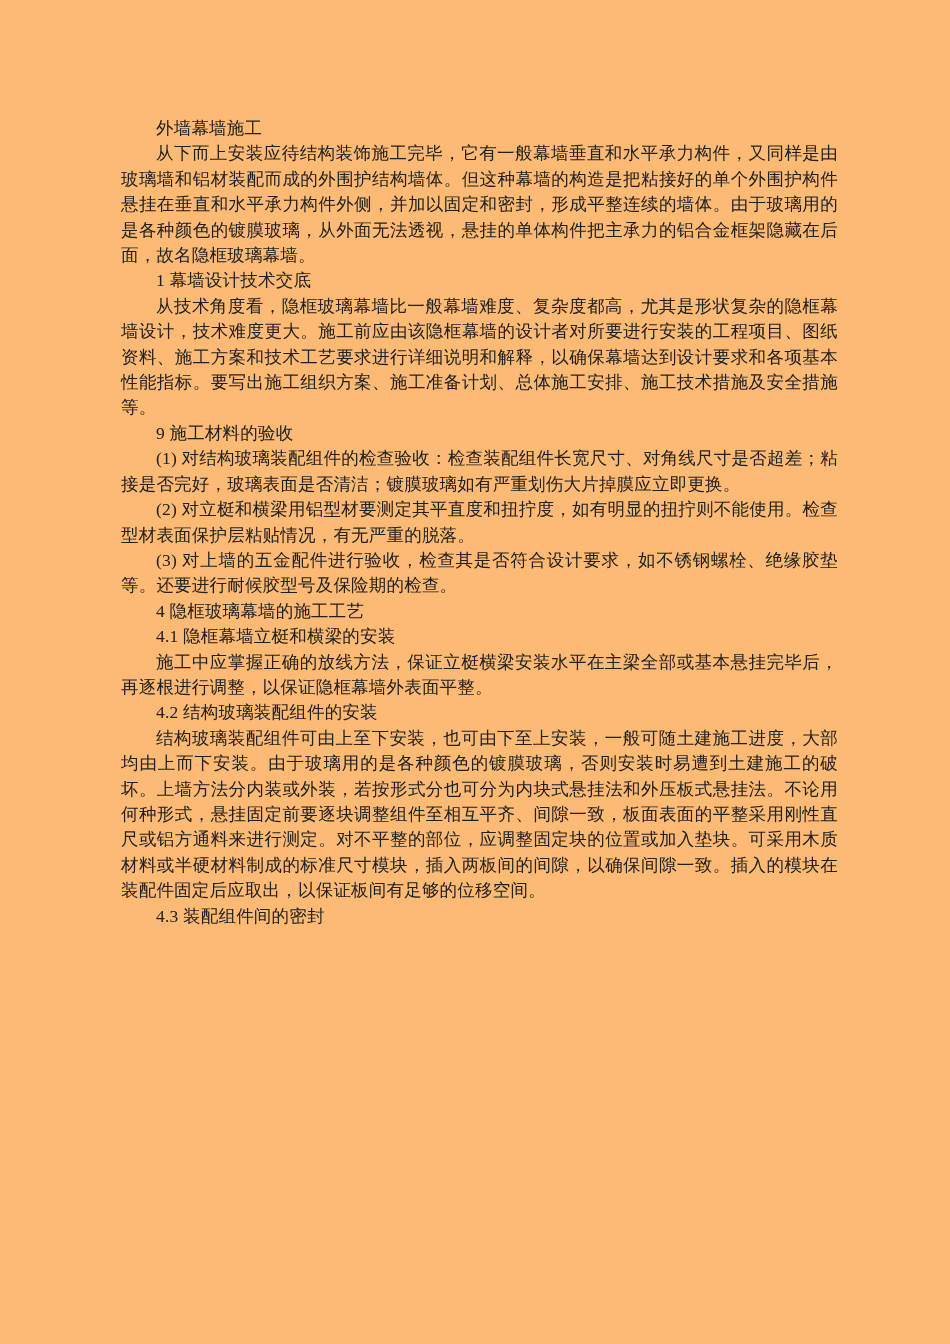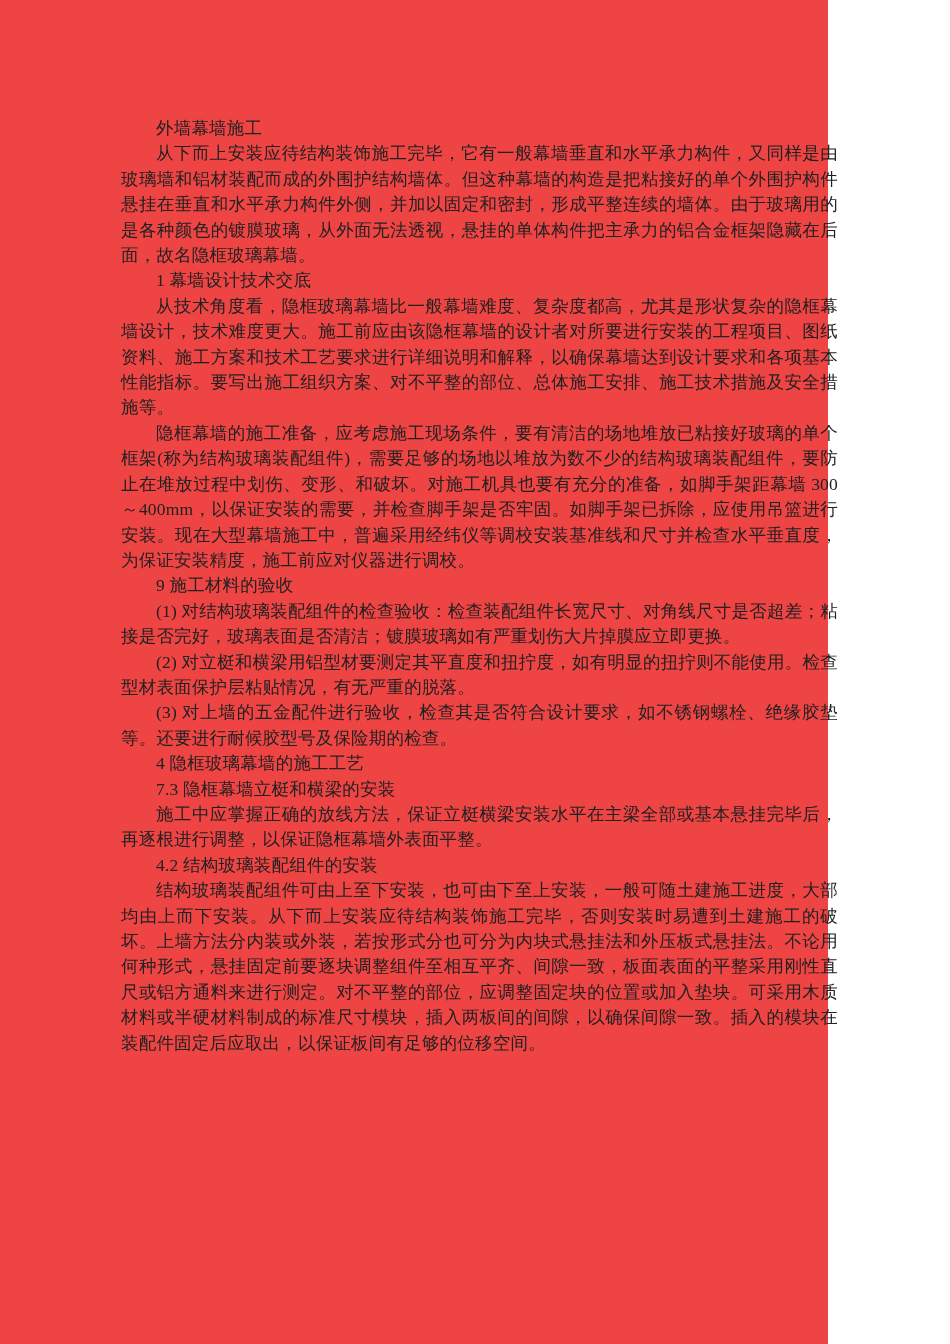--- a/index.html
+++ b/index.html
@@ -8,23 +8,23 @@
     background: #ffffff;
   }
   body {
     width: 950px;
     height: 1344px;
     overflow: hidden;
     font-family: "Liberation Serif", "DejaVu Serif", serif;
   }
   .page {
     box-sizing: border-box;
-    width: 828px;
+    width: 950px;
     height: 1344px;
-    background: #ef4444;
+    background: #fdba74;
     padding: 116px 112px 0 121px;
   }
   .doc-body {
     width: 717px;
   }
   .para {
     margin: 0;
     padding: 0;
     font-size: 17.5px;
     line-height: 25.4px;
@@ -37,25 +37,25 @@
   }
 </style>
 </head>
 <body>
 
 <main class="page">
   <div class="doc-body">
       <p class="para">外墙幕墙施工</p>
       <p class="para">从下而上安装应待结构装饰施工完毕，它有一般幕墙垂直和水平承力构件，又同样是由玻璃墙和铝材装配而成的外围护结构墙体。但这种幕墙的构造是把粘接好的单个外围护构件悬挂在垂直和水平承力构件外侧，并加以固定和密封，形成平整连续的墙体。由于玻璃用的是各种颜色的镀膜玻璃，从外面无法透视，悬挂的单体构件把主承力的铝合金框架隐藏在后面，故名隐框玻璃幕墙。</p>
       <p class="para">1 幕墙设计技术交底</p>
-      <p class="para">从技术角度看，隐框玻璃幕墙比一般幕墙难度、复杂度都高，尤其是形状复杂的隐框幕墙设计，技术难度更大。施工前应由该隐框幕墙的设计者对所要进行安装的工程项目、图纸资料、施工方案和技术工艺要求进行详细说明和解释，以确保幕墙达到设计要求和各项基本性能指标。要写出施工组织方案、对不平整的部位、总体施工安排、施工技术措施及安全措施等。</p>
-      <p class="para">隐框幕墙的施工准备，应考虑施工现场条件，要有清洁的场地堆放已粘接好玻璃的单个框架(称为结构玻璃装配组件)，需要足够的场地以堆放为数不少的结构玻璃装配组件，要防止在堆放过程中划伤、变形、和破坏。对施工机具也要有充分的准备，如脚手架距幕墙 300～400mm，以保证安装的需要，并检查脚手架是否牢固。如脚手架已拆除，应使用吊篮进行安装。现在大型幕墙施工中，普遍采用经纬仪等调校安装基准线和尺寸并检查水平垂直度，为保证安装精度，施工前应对仪器进行调校。</p>
+      <p class="para">从技术角度看，隐框玻璃幕墙比一般幕墙难度、复杂度都高，尤其是形状复杂的隐框幕墙设计，技术难度更大。施工前应由该隐框幕墙的设计者对所要进行安装的工程项目、图纸资料、施工方案和技术工艺要求进行详细说明和解释，以确保幕墙达到设计要求和各项基本性能指标。要写出施工组织方案、施工准备计划、总体施工安排、施工技术措施及安全措施等。</p>
       <p class="para">9 施工材料的验收</p>
       <p class="para">(1) 对结构玻璃装配组件的检查验收：检查装配组件长宽尺寸、对角线尺寸是否超差；粘接是否完好，玻璃表面是否清洁；镀膜玻璃如有严重划伤大片掉膜应立即更换。</p>
       <p class="para">(2) 对立梃和横梁用铝型材要测定其平直度和扭拧度，如有明显的扭拧则不能使用。检查型材表面保护层粘贴情况，有无严重的脱落。</p>
       <p class="para">(3) 对上墙的五金配件进行验收，检查其是否符合设计要求，如不锈钢螺栓、绝缘胶垫等。还要进行耐候胶型号及保险期的检查。</p>
       <p class="para">4 隐框玻璃幕墙的施工工艺</p>
-      <p class="para">7.3 隐框幕墙立梃和横梁的安装</p>
+      <p class="para">4.1 隐框幕墙立梃和横梁的安装</p>
       <p class="para">施工中应掌握正确的放线方法，保证立梃横梁安装水平在主梁全部或基本悬挂完毕后，再逐根进行调整，以保证隐框幕墙外表面平整。</p>
       <p class="para">4.2 结构玻璃装配组件的安装</p>
-      <p class="para">结构玻璃装配组件可由上至下安装，也可由下至上安装，一般可随土建施工进度，大部均由上而下安装。从下而上安装应待结构装饰施工完毕，否则安装时易遭到土建施工的破坏。上墙方法分内装或外装，若按形式分也可分为内块式悬挂法和外压板式悬挂法。不论用何种形式，悬挂固定前要逐块调整组件至相互平齐、间隙一致，板面表面的平整采用刚性直尺或铝方通料来进行测定。对不平整的部位，应调整固定块的位置或加入垫块。可采用木质材料或半硬材料制成的标准尺寸模块，插入两板间的间隙，以确保间隙一致。插入的模块在装配件固定后应取出，以保证板间有足够的位移空间。</p>
+      <p class="para">结构玻璃装配组件可由上至下安装，也可由下至上安装，一般可随土建施工进度，大部均由上而下安装。由于玻璃用的是各种颜色的镀膜玻璃，否则安装时易遭到土建施工的破坏。上墙方法分内装或外装，若按形式分也可分为内块式悬挂法和外压板式悬挂法。不论用何种形式，悬挂固定前要逐块调整组件至相互平齐、间隙一致，板面表面的平整采用刚性直尺或铝方通料来进行测定。对不平整的部位，应调整固定块的位置或加入垫块。可采用木质材料或半硬材料制成的标准尺寸模块，插入两板间的间隙，以确保间隙一致。插入的模块在装配件固定后应取出，以保证板间有足够的位移空间。</p>
+      <p class="para">4.3 装配组件间的密封</p>
     </div>
 </main>
 
 </body></html>

